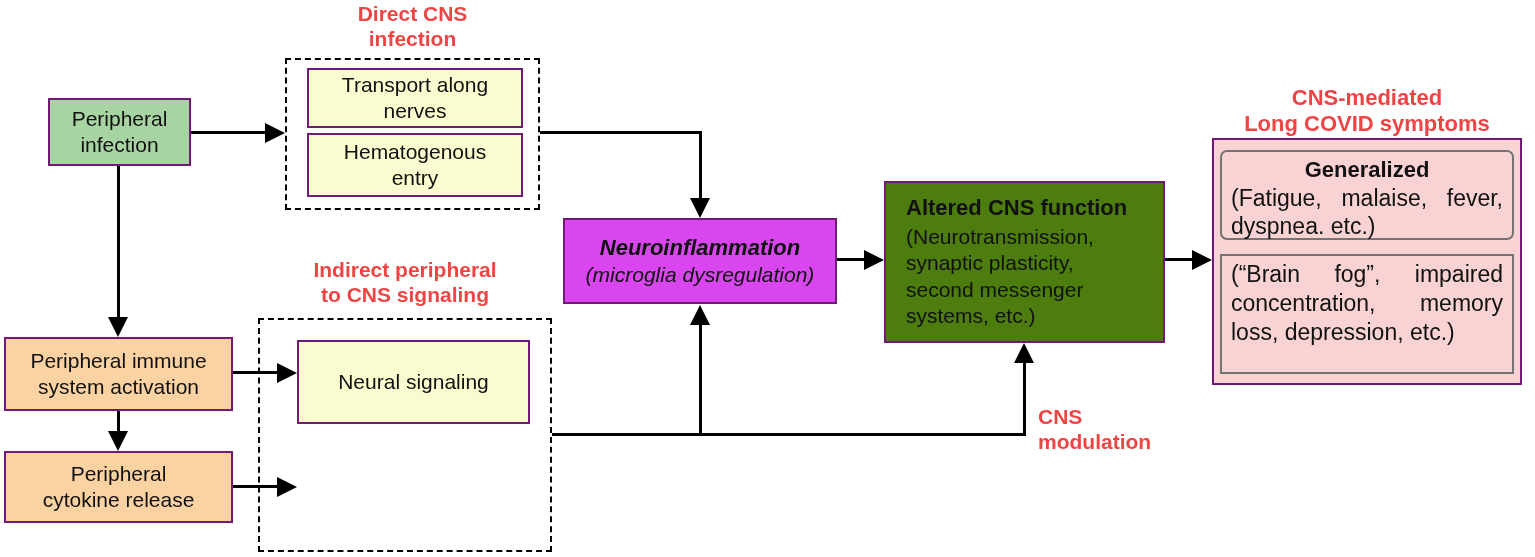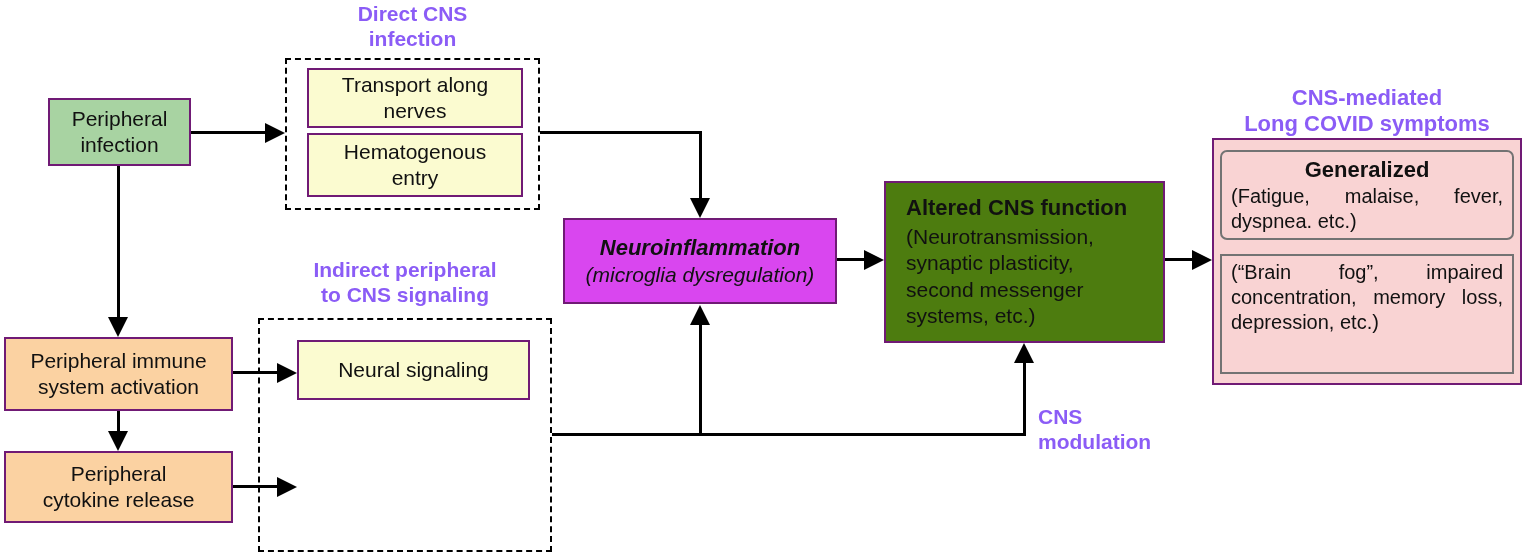--- a/index.html
+++ b/index.html
@@ -41,21 +41,21 @@
   }
 
   
   .hdr{
     position:absolute;
     font-weight:bold;
     font-size:21px;
     line-height:1.18;
     text-align:center;
     white-space:pre-line;
-    color:#8b5cf6;
+    color:#ef4444;
   }
   .hdr-left{text-align:left;}
 
   
   .hl{position:absolute;height:3px;background:#000000;}
   .vl{position:absolute;width:3px;background:#000000;}
   .ah-r{position:absolute;width:0;height:0;
         border-left:20px solid #000;border-top:10px solid transparent;border-bottom:10px solid transparent;}
   .ah-d{position:absolute;width:0;height:0;
         border-top:20px solid #000;border-left:10px solid transparent;border-right:10px solid transparent;}
@@ -66,21 +66,21 @@
   #box-peripheral-infection{left:48px;top:98px;width:143px;height:68px;}
   #group-direct{left:285px;top:58px;width:255px;height:152px;}
   #hdr-direct{left:285px;top:2px;width:255px;}
   #box-transport{left:307px;top:68px;width:216px;height:60px;}
   #box-hematogenous{left:307px;top:133px;width:216px;height:64px;}
 
   #box-immune{left:4px;top:337px;width:229px;height:74px;}
   #box-cytokine{left:4px;top:451px;width:229px;height:72px;}
   #group-indirect{left:258px;top:318px;width:294px;height:234px;}
   #hdr-indirect{left:258px;top:258px;width:294px;}
-  #box-neural{left:297px;top:340px;width:233px;height:60px;}
+  #box-neural{left:297px;top:340px;width:233px;height:84px;}
   #box-humoral{left:297px;top:443px;width:233px;height:89px;font-size:20px;}
 
   #box-neuro{left:563px;top:218px;width:274px;height:86px;flex-direction:column;}
   #box-neuro .t1{font-weight:bold;font-size:22px;line-height:1.2;}
   #box-neuro .t2{font-size:21px;line-height:1.2;}
 
   #box-altered{left:884px;top:181px;width:281px;height:162px;
                flex-direction:column;align-items:flex-start;justify-content:center;
                padding-left:20px;padding-right:6px;text-align:left;}
   #box-altered .t1{font-weight:bold;font-size:22px;line-height:1.25;margin-bottom:2px;}
@@ -89,21 +89,21 @@
   #hdr-symptoms{left:1190px;top:85px;width:354px;font-size:22px;}
   #box-symptoms-outer{left:1212px;top:138px;width:310px;height:247px;}
   .symptom-inner{
     position:absolute;box-sizing:border-box;
     background:#f9d3d3;border:2px solid #737373;
     padding:4px 9px;text-align:center;
   }
   #box-generalized{left:1220px;top:150px;width:294px;height:90px;border-radius:7px;}
   #box-cognitive{left:1220px;top:254px;width:294px;height:120px;}
   .symptom-inner .t1{font-weight:bold;font-size:22px;line-height:1.25;}
-  .symptom-inner .t2{font-size:20px;line-height:1.26;text-align:justify;}
+  .symptom-inner .t2{font-size:23px;line-height:1.26;text-align:justify;}
 
   #hdr-modulation{left:1038px;top:405px;width:160px;}
 </style>
 </head>
 <body>
 
 <div id="canvas">
 
   <div class="node fill-green" id="box-peripheral-infection">Peripheral
 infection</div>

